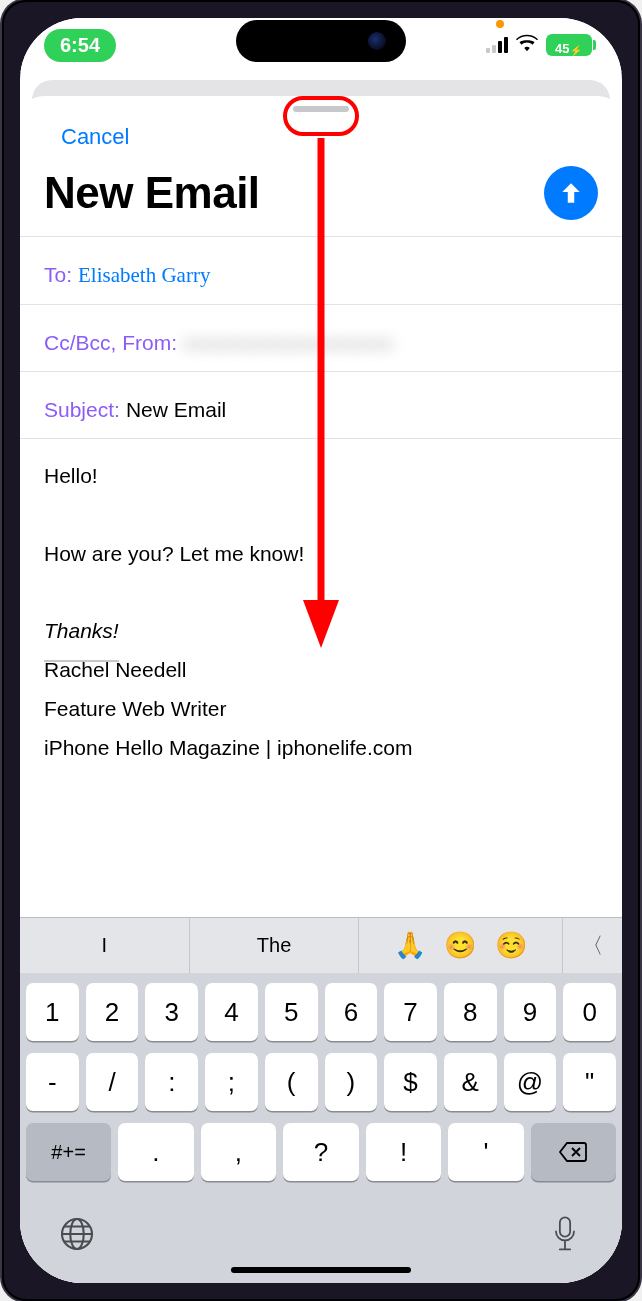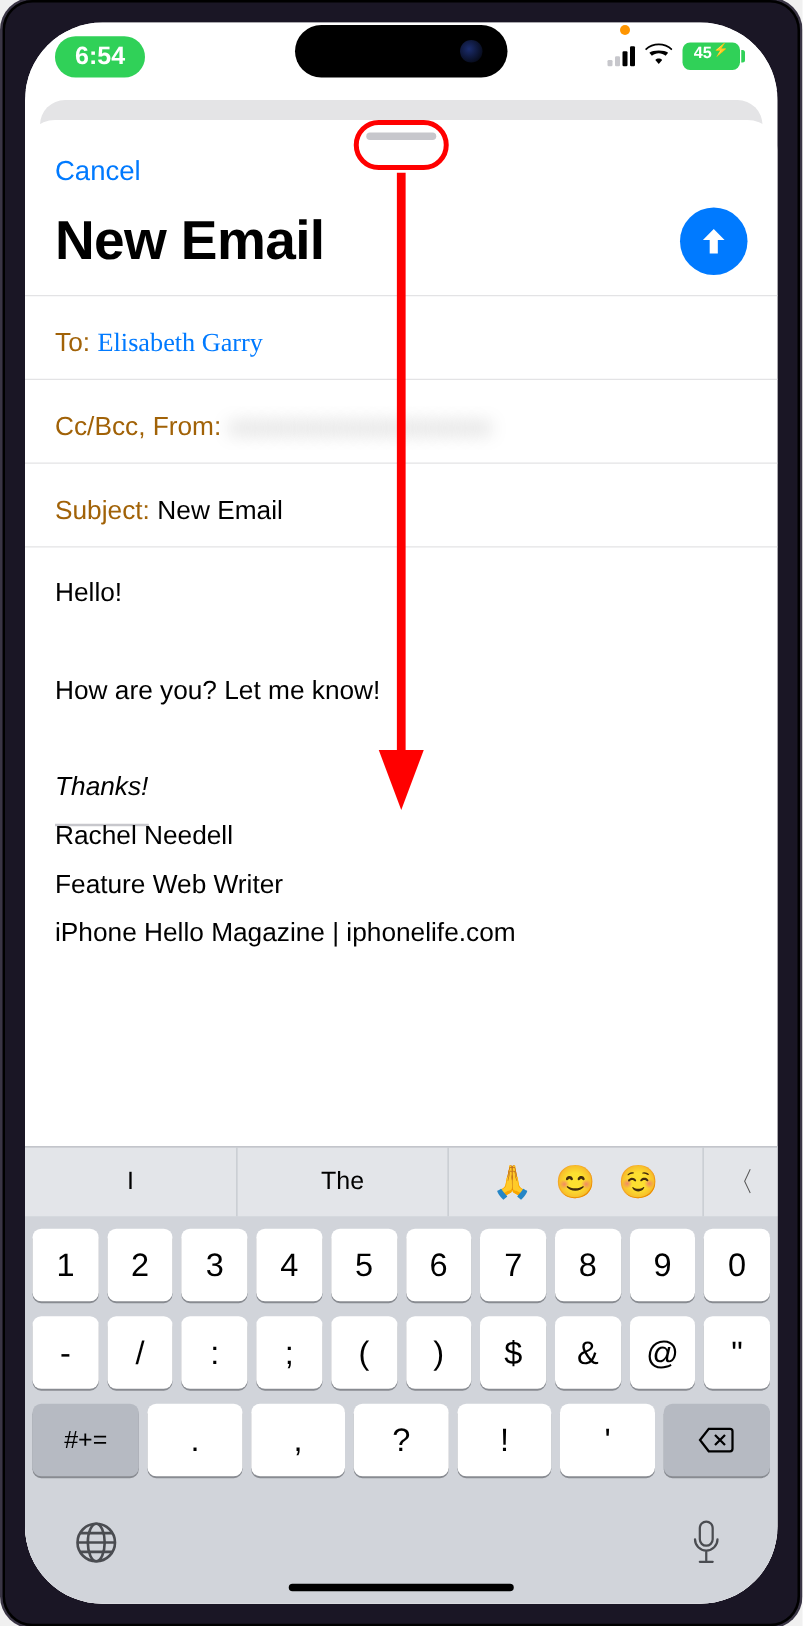--- a/index.html
+++ b/index.html
@@ -63,21 +63,21 @@
   .signal-bars span { width: 4px; background: #000; border-radius: 1px; }
   .signal-bars span:nth-child(1){height:5px;background:#c7c7cc;}
   .signal-bars span:nth-child(2){height:8px;background:#c7c7cc;}
   .signal-bars span:nth-child(3){height:12px;}
   .signal-bars span:nth-child(4){height:16px;}
   .wifi-icon svg { width: 22px; height: 18px; }
   .battery {
     width: 46px; height: 22px;
     background: #30d158;
     border-radius: 6px;
-    display: flex; align-items: flex-start; justify-content: center;
+    display: flex; align-items: flex-end; justify-content: center;
     color: #fff; font-size: 13px; font-weight: 700;
     position: relative;
   }
   .battery:after {
     content:""; position:absolute; right:-4px; top:6px;
     width:3px; height:10px; background:#30d158; border-radius: 0 2px 2px 0;
   }
   
   .island {
     position: absolute;
@@ -126,21 +126,21 @@
     pointer-events: none;
   }
   .annot-arrow {
     position: absolute;
     top: 120px; left: 50%;
     transform: translateX(-50%);
     z-index: 20;
     pointer-events: none;
   }
   .sheet-header {
-    padding: 6px 24px 0;
+    padding: 6px 41px 0;
   }
   .cancel {
     color: #007aff;
     font-size: 22px;
     background: none; border: none;
     padding: 6px 0;
   }
   .title-row {
     display: flex;
     align-items: center;
@@ -160,21 +160,21 @@
     display: flex; align-items: center; justify-content: center;
   }
   .field {
     padding: 16px 24px;
     border-top: 1px solid #e3e3e5;
     font-size: 21px;
     display: flex;
     gap: 6px;
     align-items: baseline;
   }
-  .field-label { color: #a16207; margin-top: 10px; }
+  .field-label { color: #8b5cf6; margin-top: 10px; }
   .recipient { color: #007aff; font-family: Liberation Serif, serif; }
   .blurred {
     color: transparent;
     text-shadow: 0 0 14px #aaa;
     user-select: none;
   }
   .subject-val { color: #000; }
   .body {
     padding: 18px 24px 0;
     font-size: 21px;

